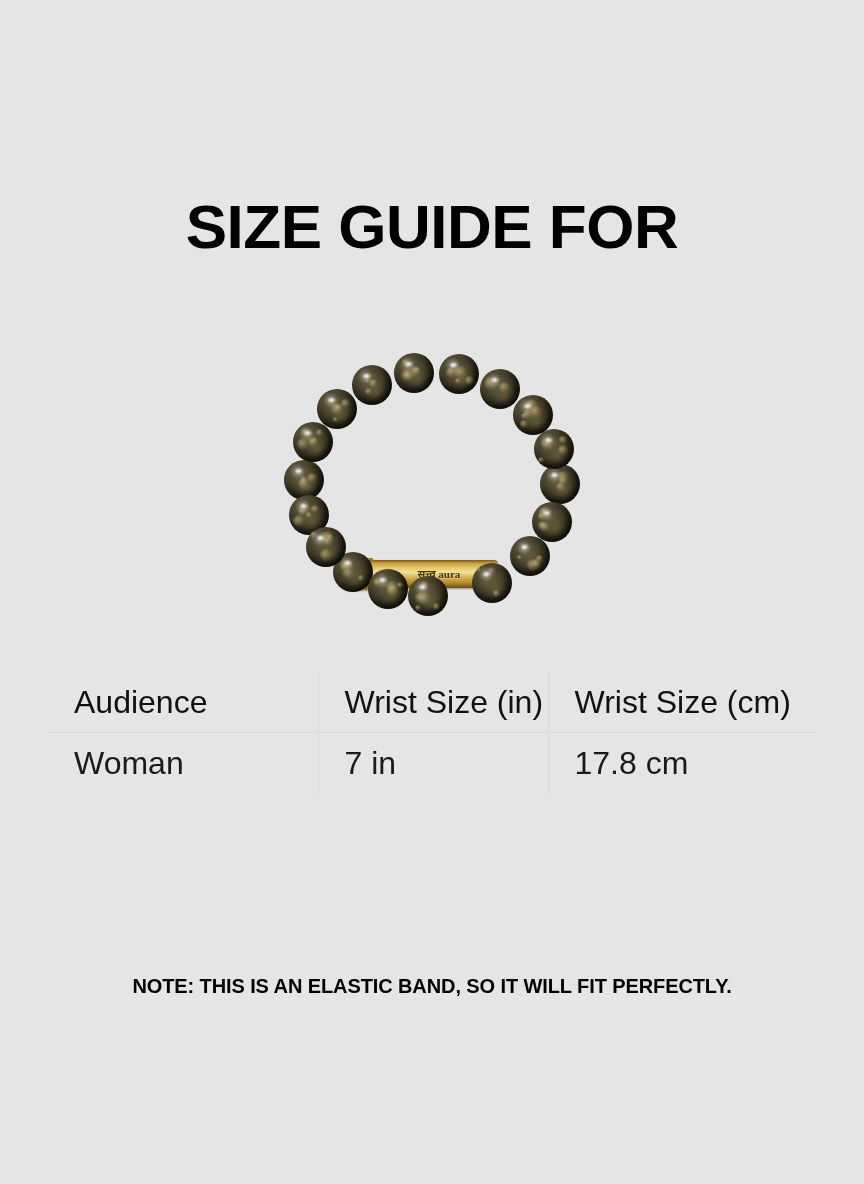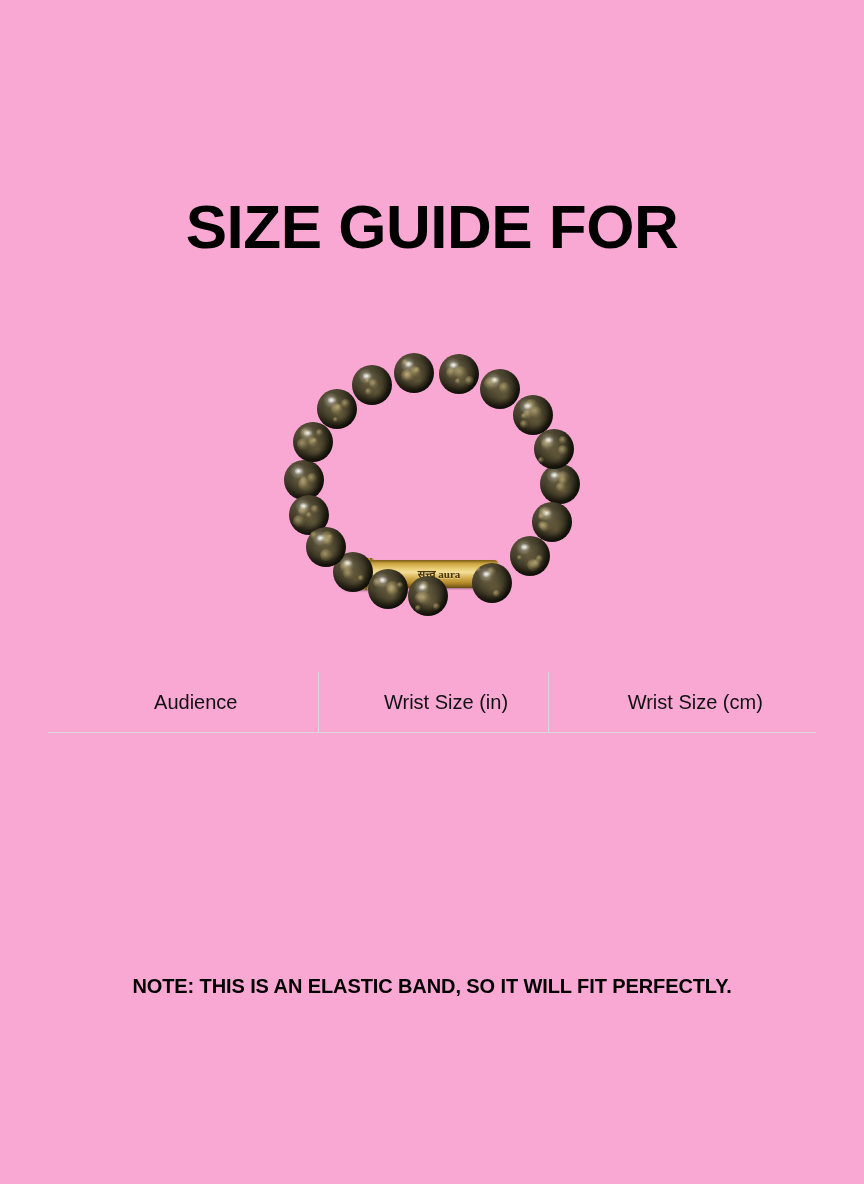--- a/index.html
+++ b/index.html
@@ -14,21 +14,21 @@
     overflow: hidden;
     font-family: "Liberation Sans", sans-serif;
     color: #000000;
     position: relative;
   }
 
   .page {
     width: 864px;
     height: 1184px;
     position: relative;
-    background: #f9a8d4;
+    background: #e5e5e5;
   }
 
   
   .title-block {
     position: absolute;
     top: 196px;
     left: 0;
     width: 864px;
     text-align: center;
   }
@@ -154,23 +154,23 @@
     width: 768px;
     border-collapse: collapse;
     table-layout: fixed;
   }
   .size-table col.c1 { width: 270px; }
   .size-table col.c2 { width: 230px; }
   .size-table col.c3 { width: 268px; }
 
   .size-table th,
   .size-table td {
-    text-align: center;
+    text-align: left;
     font-weight: 400;
-    font-size: 20px;
+    font-size: 32px;
     color: #1a1a1a;
     padding: 0 0 0 26px;
     height: 60px;
     vertical-align: middle;
     border-bottom: 1px solid #d8d8d8;
     border-right: 1px solid #d8d8d8;
   }
   .size-table th:last-child,
   .size-table td:last-child { border-right: none; }
   .size-table tr:last-child td { border-bottom: none; }
@@ -323,18 +323,23 @@
         <col class="c3">
     </colgroup>
     <thead>
       <tr>
         <th>Audience</th>
         <th>Wrist Size (in)</th>
         <th>Wrist Size (cm)</th>
       </tr>
     </thead>
     <tbody>
+      <tr>
+        <td>Woman</td>
+        <td>7 in</td>
+        <td>17.8 cm</td>
+      </tr>
     </tbody>
   </table>
 
   <div class="note">NOTE: THIS IS AN ELASTIC BAND, SO IT WILL FIT PERFECTLY.</div>
 
 </div>
 
 </body></html>

